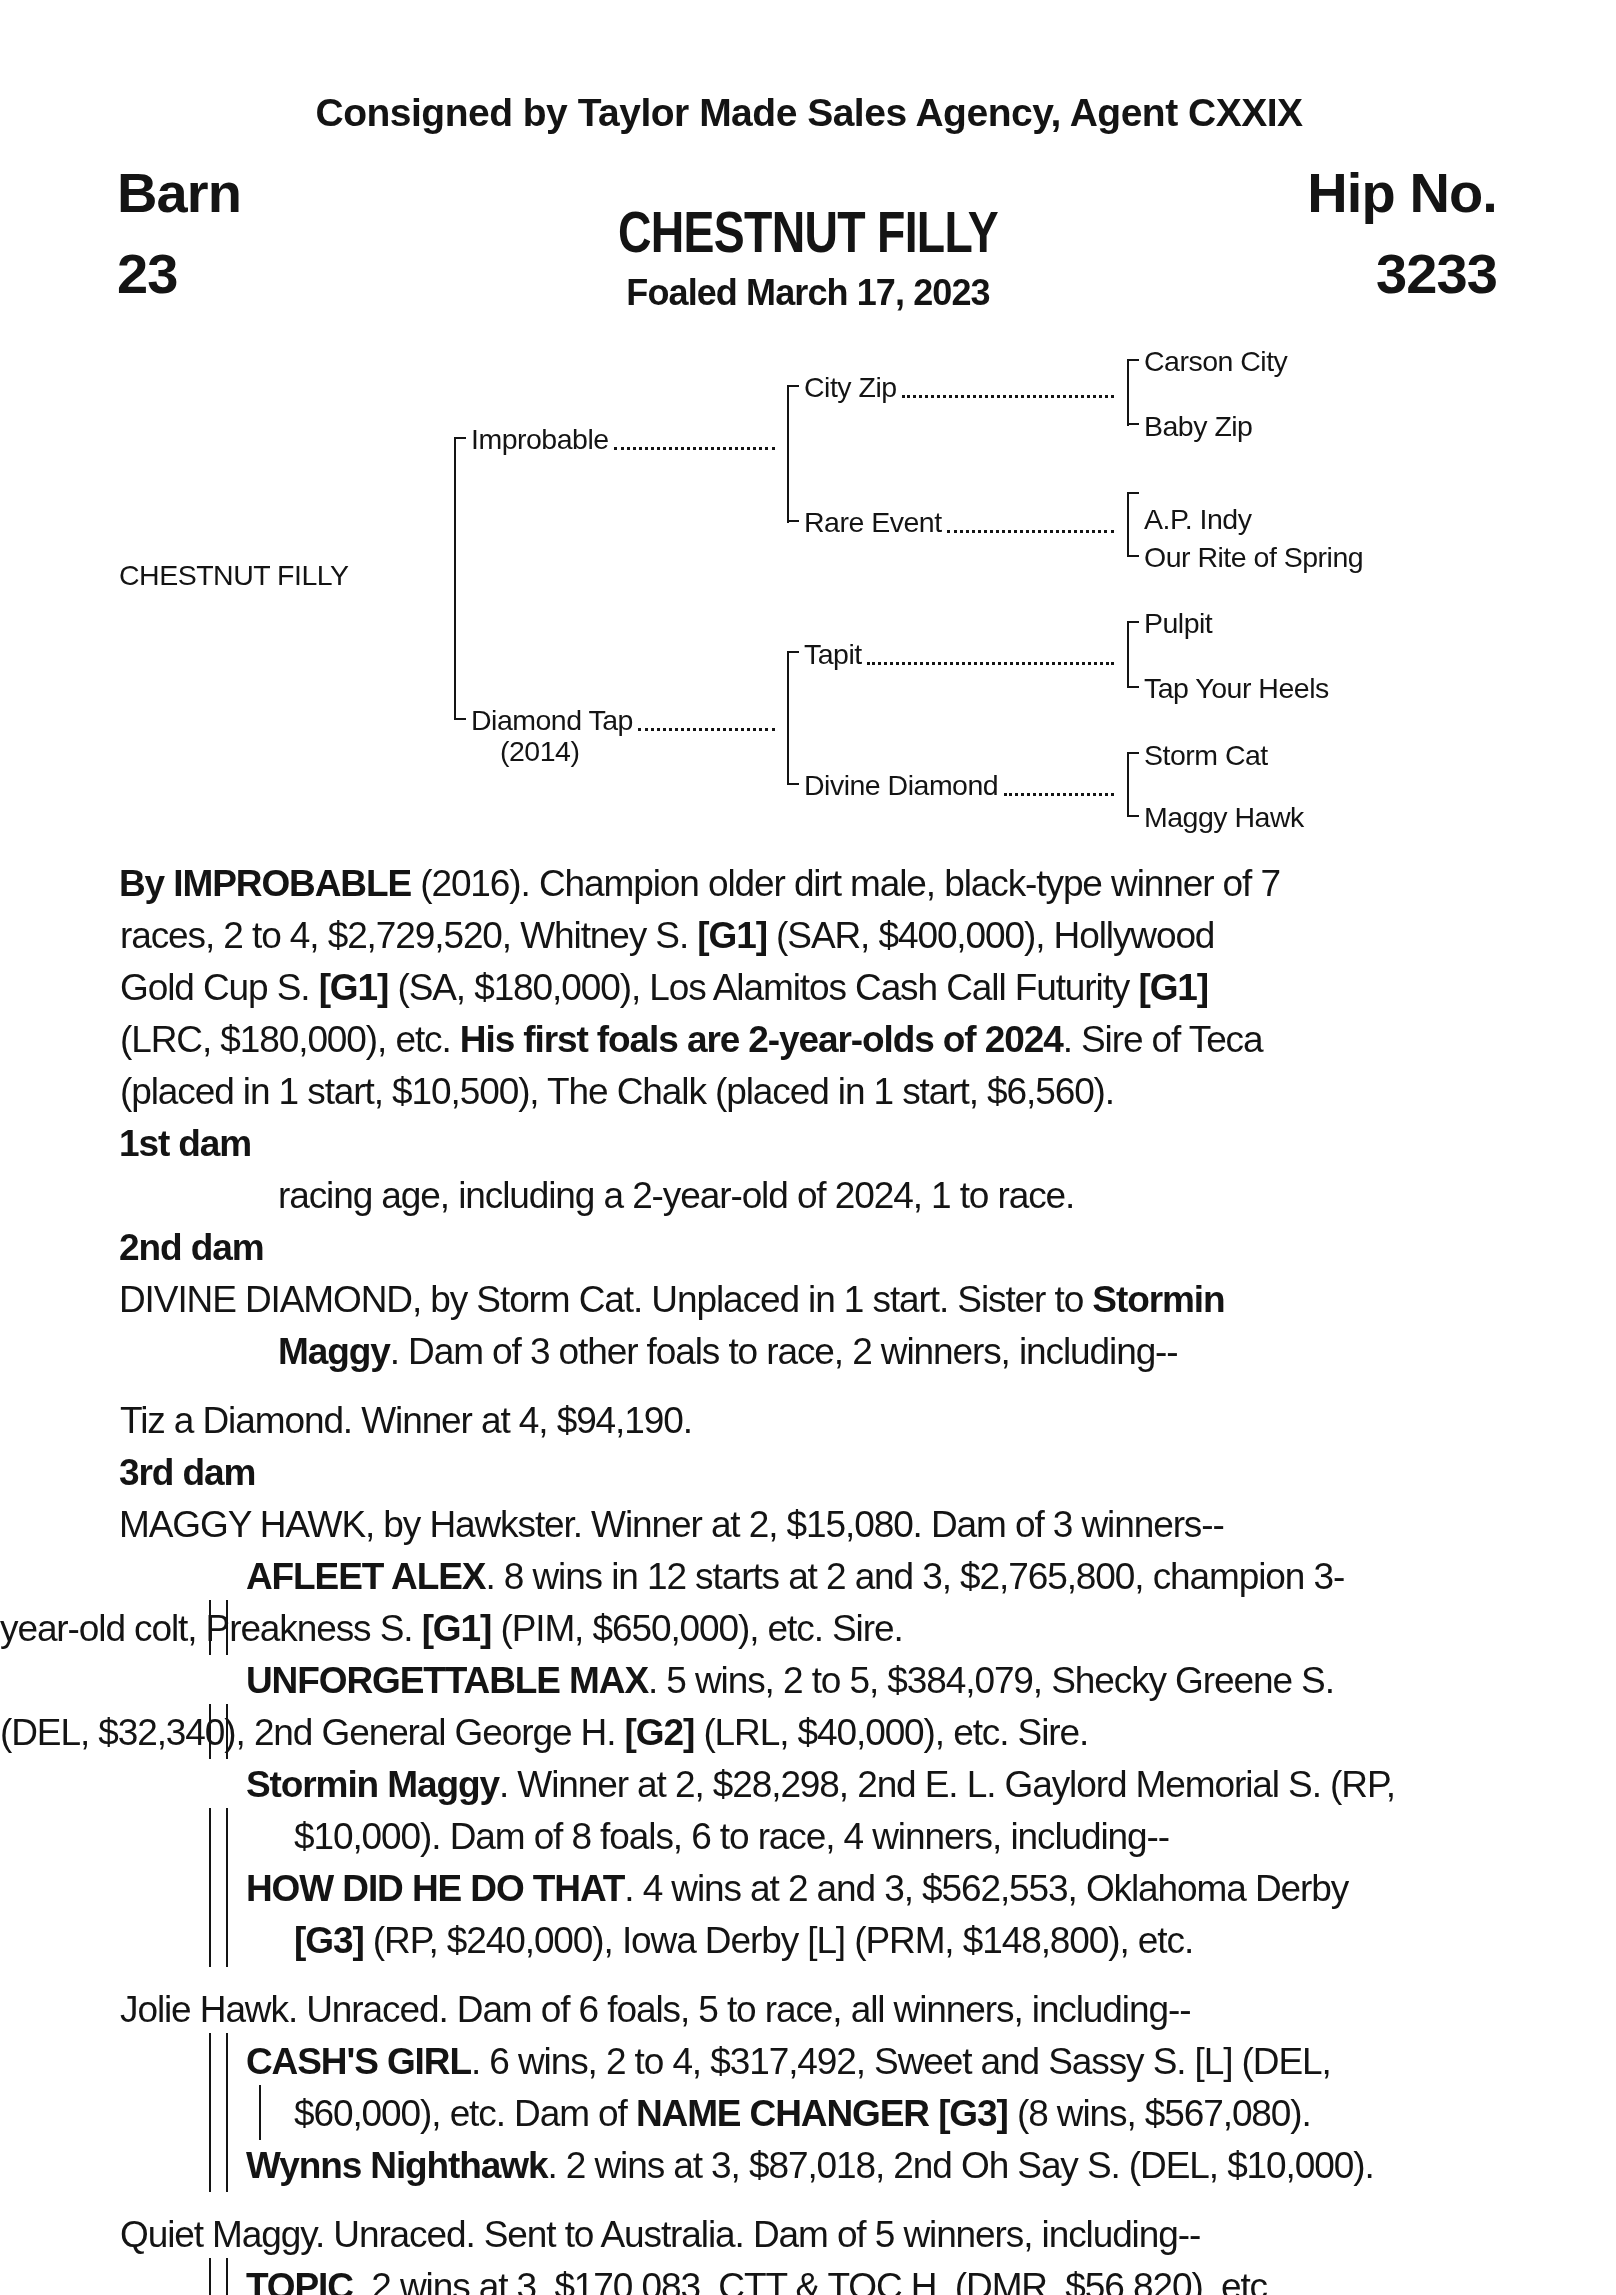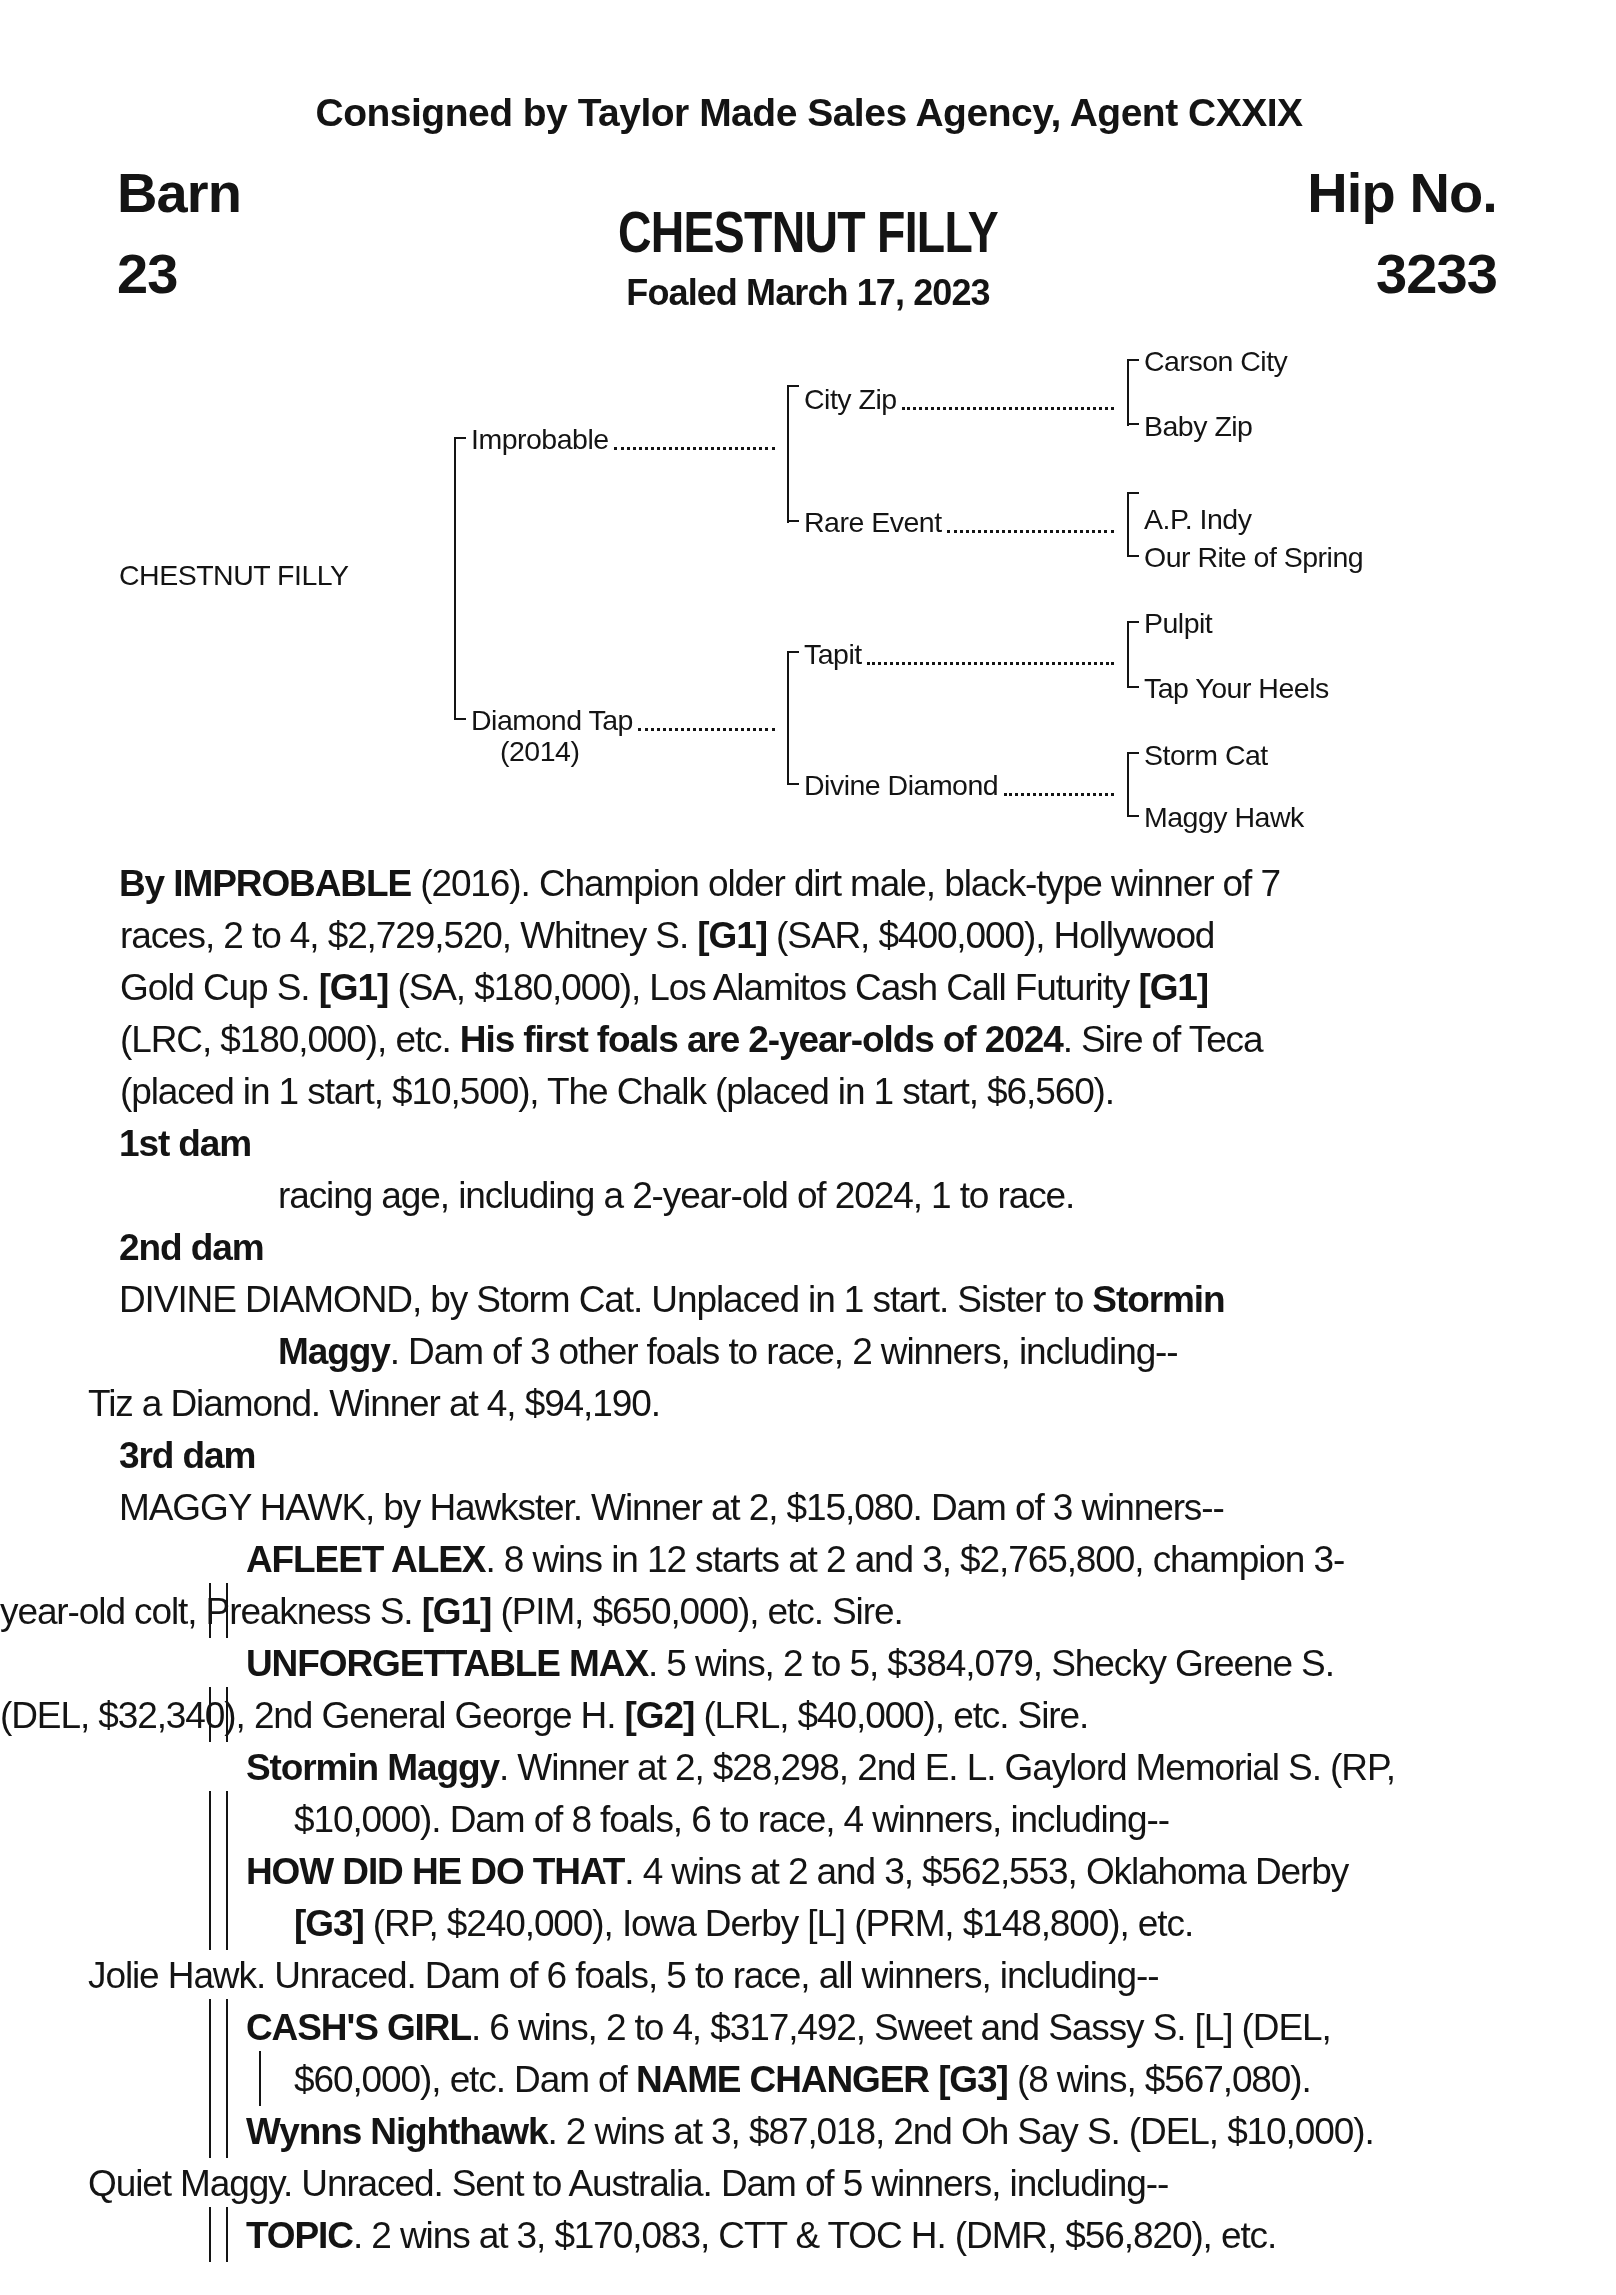--- a/index.html
+++ b/index.html
@@ -26,21 +26,21 @@
   .vline{position:absolute;width:2.3px;background:#141414;}
   .tick{position:absolute;height:2.3px;width:12px;background:#141414;}
 
   
   .bodytext{position:absolute;top:858px;left:0;width:1616px;font-size:37px;letter-spacing:-1.1px;}
   .line{position:relative;height:52px;line-height:52px;white-space:nowrap;}
   .line b{font-weight:bold;}
   .ind-flush{padding-left:119px;}
   .ind-para-cont{padding-left:120px;}
   .ind-dam-cont{padding-left:278px;}
-  .ind-p1{padding-left:88px;}
+  .ind-p1{padding-left:120px;margin-top:17px;}
   .ind-p2{padding-left:246px;}
   .ind-p2cont{}
   .ind-p3{padding-left:294px;}
   .bar{position:absolute;top:-2.8px;height:55px;width:2.3px;background:#141414;}
   .bar.s1{left:209px;}
   .bar.s2{left:226px;}
   .bar.s3{left:259px;}
 </style>
 </head>
 <body>
@@ -66,21 +66,21 @@
       <div class="tnode" style="left: 119px; top: 559px;">CHESTNUT FILLY</div>
       <div class="tentry" style="left: 471px; top: 423px; width: 304px;">
         <div class="nm">Improbable</div>
         <div class="leader"></div>
       </div>
       <div class="tentry" style="left: 471px; top: 704px; width: 304px;">
         <div class="nm">Diamond Tap</div>
         <div class="leader"></div>
       </div>
       <div class="tnode" style="left: 500px; top: 735px;">(2014)</div>
-      <div class="tentry" style="left: 804px; top: 383px; width: 310px;">
+      <div class="tentry" style="left: 804px; top: 371px; width: 310px;">
         <div class="nm">City Zip</div>
         <div class="leader"></div>
       </div>
       <div class="tentry" style="left: 804px; top: 506px; width: 310px;">
         <div class="nm">Rare Event</div>
         <div class="leader"></div>
       </div>
       <div class="tentry" style="left: 804px; top: 638px; width: 310px;">
         <div class="nm">Tapit</div>
         <div class="leader"></div>

